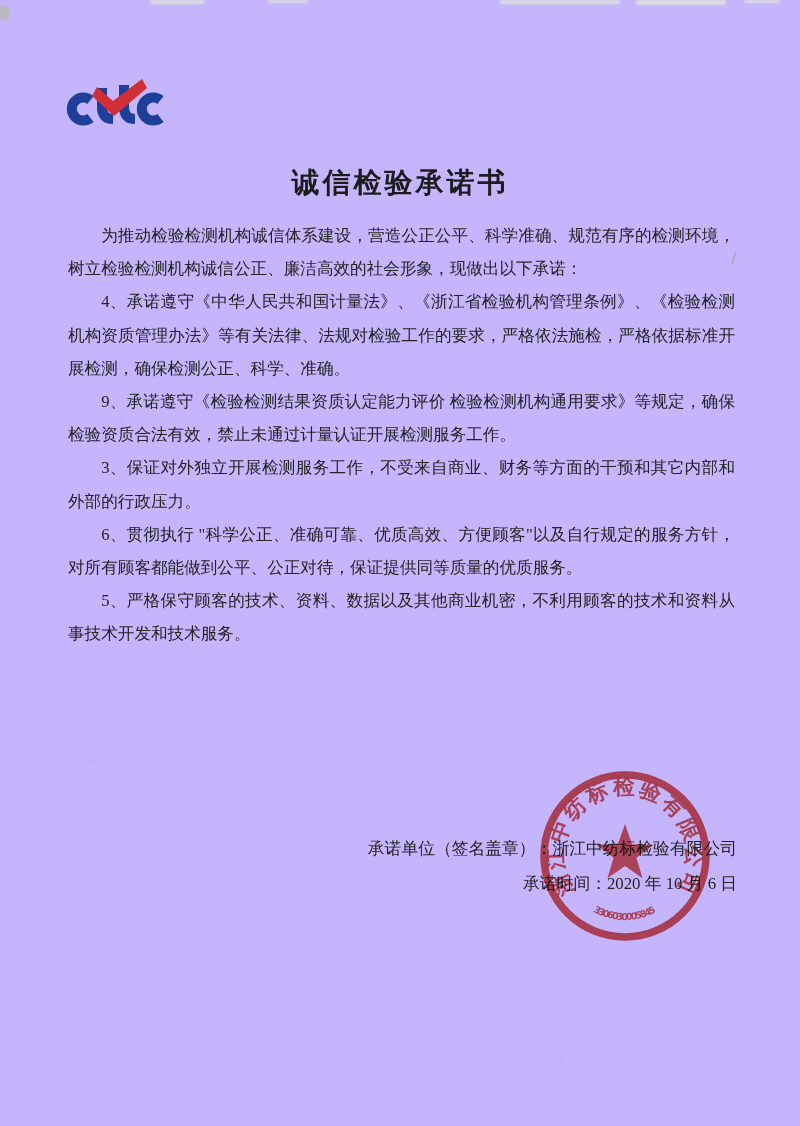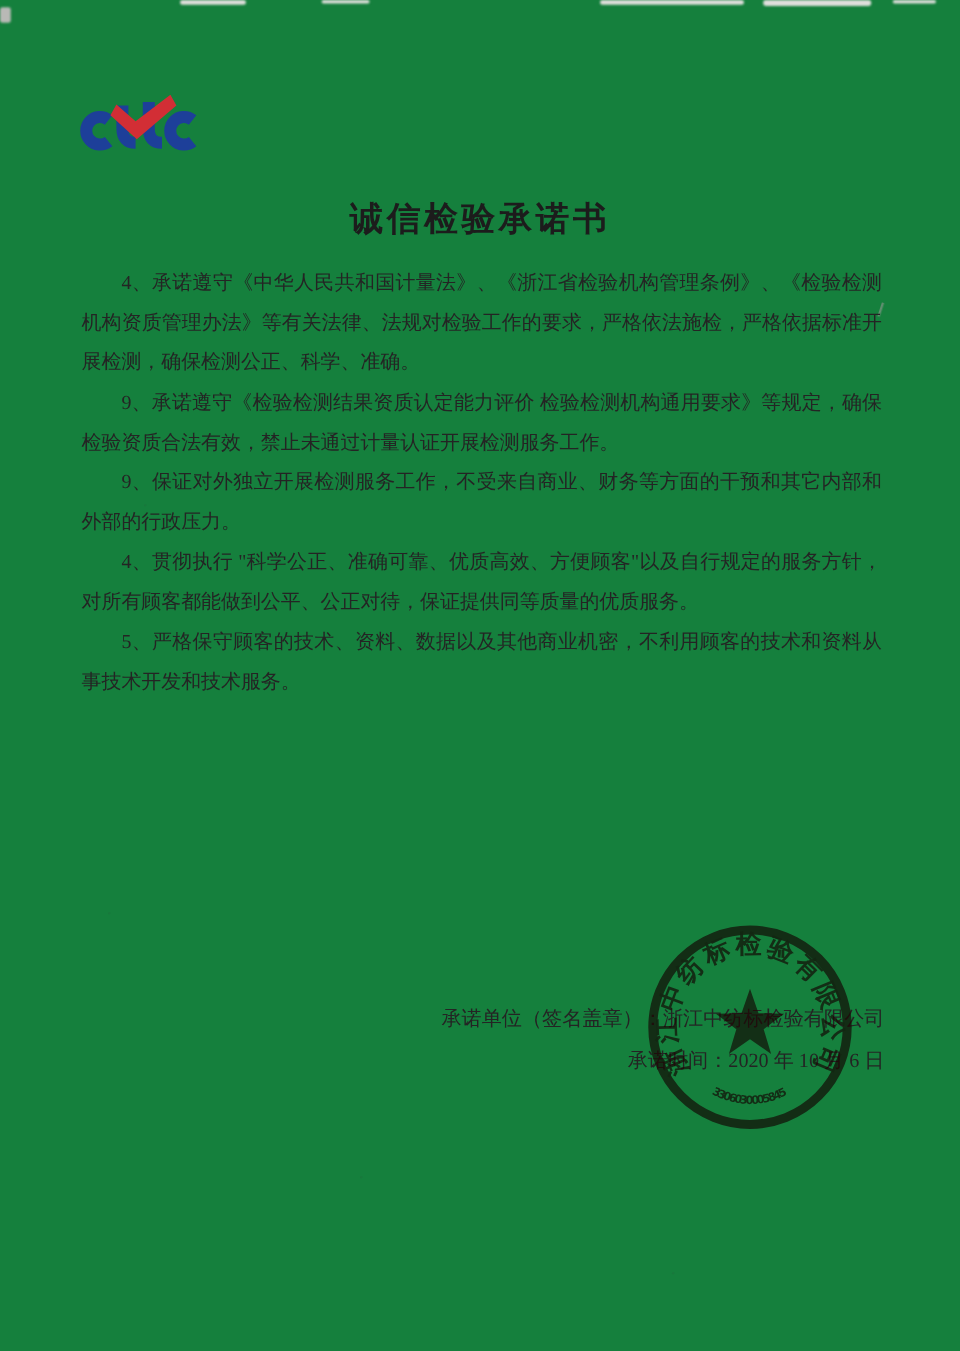--- a/index.html
+++ b/index.html
@@ -4,21 +4,21 @@
 <style>
   html,body{margin:0;padding:0;}
   body{
     width:800px;height:1126px;
     background:#f4f4f2;
     font-family:"Liberation Serif","DejaVu Serif",serif;
     position:relative;overflow:hidden;
   }
   .page{
     position:absolute;left:0;top:0;width:800px;height:1126px;
-    background:#15803d;
+    background:#c4b5fd;
   }
   
   .scan-strip{position:absolute;top:0;left:0;width:800px;height:20px;}
   .smudge{position:absolute;background:#dededb;filter:blur(1px);border-radius:2px;}
   .smudge.dark{background:#b9b9b6;}
   .noise-dot{position:absolute;width:2px;height:2px;background:rgba(60,60,60,.10);border-radius:50%;}
 
   .logo{position:absolute;left:66px;top:79px;width:105px;height:48px;}
 
   .doc-title{
@@ -77,24 +77,25 @@
         <path d="M 58 6 L 58 28 Q 58 40 69 40"></path>
         <path d="M 94.5 21 A 11.5 11.5 0 1 0 94.5 39"></path>
       </g>
       <polygon points="31,8 47,22 76,0 81,9 48,37 26,17" fill="#d22e35"></polygon>
     </svg>
   </div>
 
   <div class="doc-title">诚信检验承诺书</div>
 
   <div class="body-text">
+    <p>为推动检验检测机构诚信体系建设，营造公正公平、科学准确、规范有序的检测环境，树立检验检测机构诚信公正、廉洁高效的社会形象，现做出以下承诺：</p>
     <p>4、承诺遵守《中华人民共和国计量法》、《浙江省检验机构管理条例》、《检验检测机构资质管理办法》等有关法律、法规对检验工作的要求，严格依法施检，严格依据标准开展检测，确保检测公正、科学、准确。</p>
     <p>9、承诺遵守《检验检测结果资质认定能力评价 检验检测机构通用要求》等规定，确保检验资质合法有效，禁止未通过计量认证开展检测服务工作。</p>
-    <p>9、保证对外独立开展检测服务工作，不受来自商业、财务等方面的干预和其它内部和外部的行政压力。</p>
-    <p>4、贯彻执行 "科学公正、准确可靠、优质高效、方便顾客"以及自行规定的服务方针，对所有顾客都能做到公平、公正对待，保证提供同等质量的优质服务。</p>
+    <p>3、保证对外独立开展检测服务工作，不受来自商业、财务等方面的干预和其它内部和外部的行政压力。</p>
+    <p>6、贯彻执行 "科学公正、准确可靠、优质高效、方便顾客"以及自行规定的服务方针，对所有顾客都能做到公平、公正对待，保证提供同等质量的优质服务。</p>
     <p>5、严格保守顾客的技术、资料、数据以及其他商业机密，不利用顾客的技术和资料从事技术开发和技术服务。</p>
   </div>
 
   <div class="signature">
     <div>承诺单位（签名盖章）：浙江中纺标检验有限公司</div>
     <div>承诺时间：2020 年 10 月 6 日</div>
   </div>
 
   <div class="seal">
     <svg width="178" height="178" viewBox="0 0 178 178">

